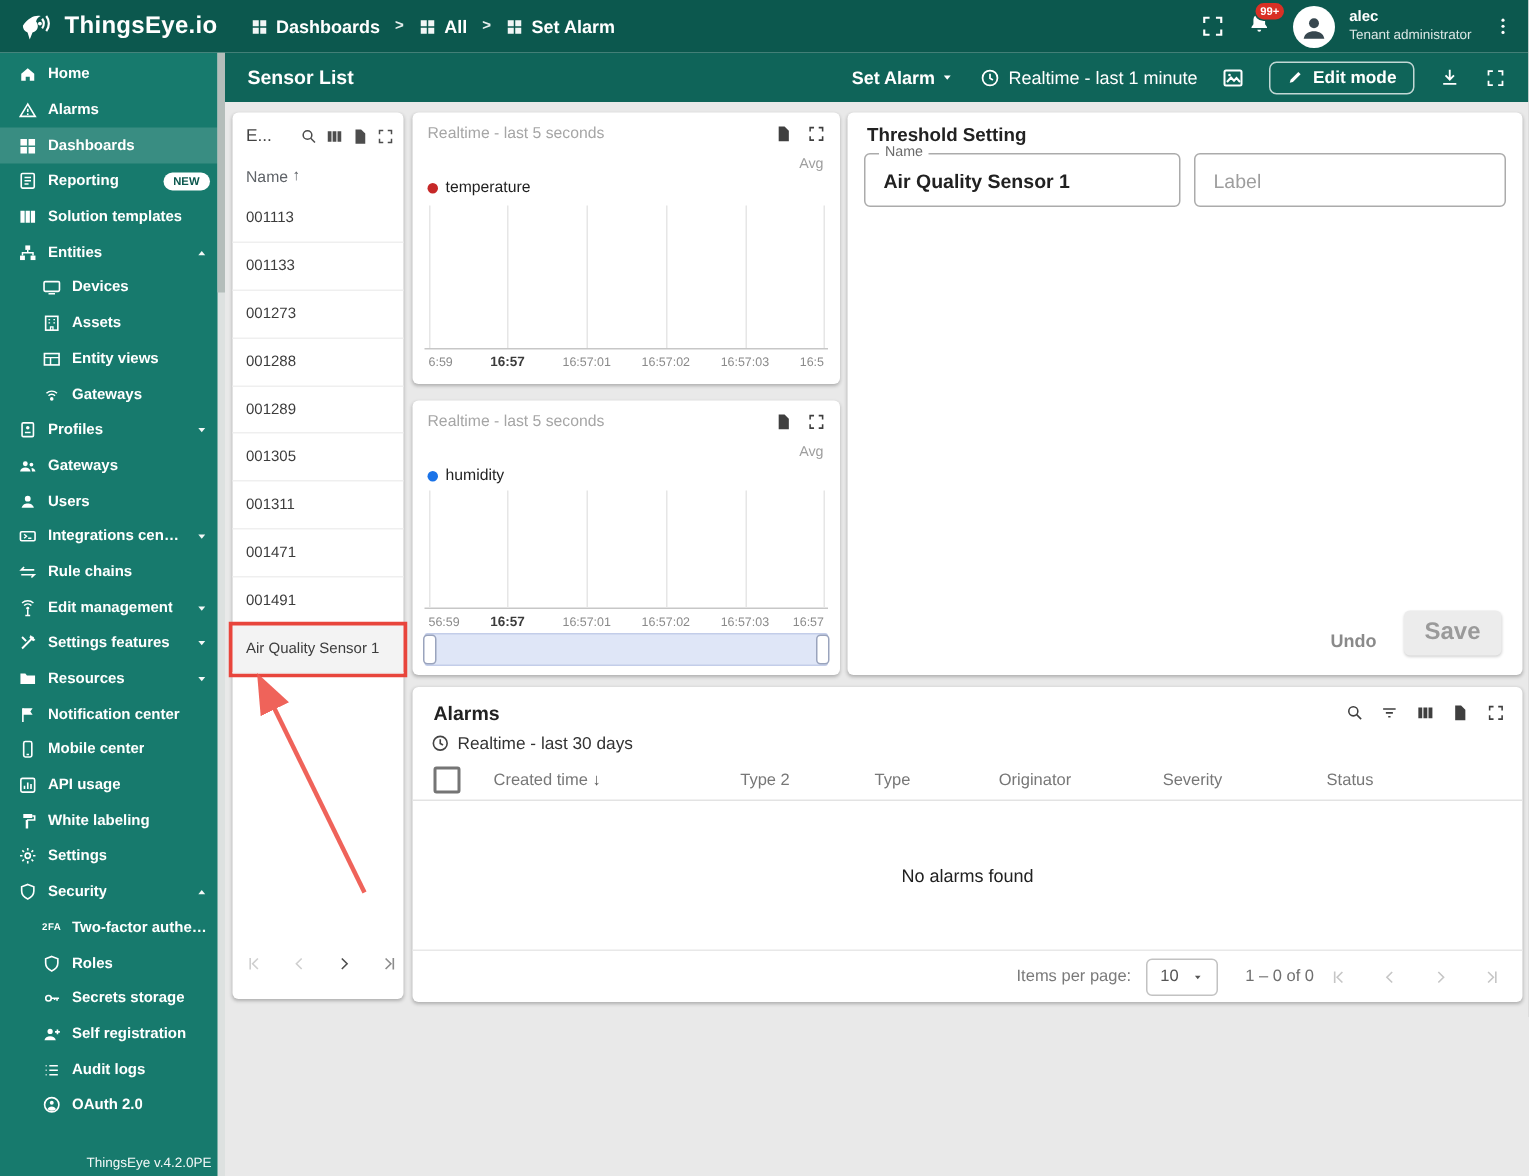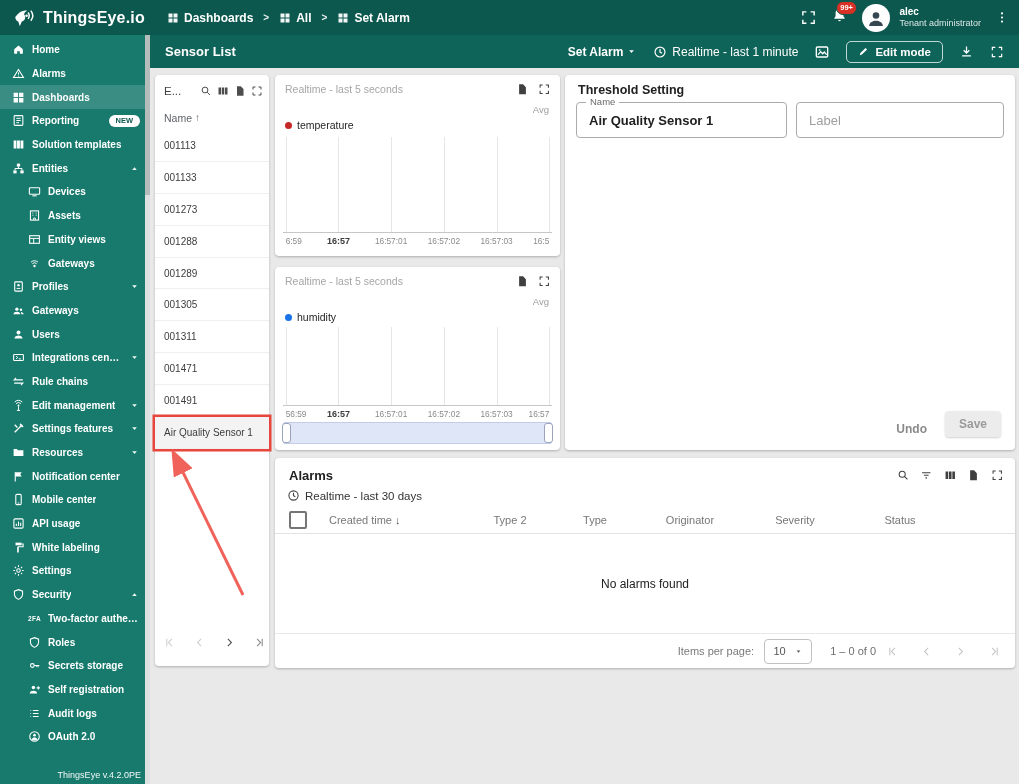--- a/index.html
+++ b/index.html
@@ -98,21 +98,21 @@
   .th-title{position:absolute;left:13px;top:8px;font-size:12.5px;font-weight:600;color:#212121;}
   .fld{position:absolute;top:27px;height:36px;border:1px solid #ababab;border-radius:4px;box-sizing:border-box;background:#fff;}
   #fld-name{left:11px;width:211px;}
   #fld-label{left:231px;width:208px;}
   .fld-legend{position:absolute;top:-6px;left:9px;background:#fff;padding:0 4px;font-size:9.5px;color:#6b6b6b;line-height:1;}
   .fld input{border:0;outline:0;background:transparent;width:100%;height:100%;padding:0 12px;font-size:13px;color:#212121;font-weight:600;font-family:inherit;box-sizing:border-box;}
   #fld-label input{font-weight:400;}
   .fld input::placeholder{color:#9e9e9e;}
   .th-actions{position:absolute;right:14px;bottom:13px;display:flex;align-items:center;gap:18px;}
   .undo-btn{font-size:12px;color:#8a8a8a;font-weight:600;cursor:pointer;margin-top:10px;}
-  .save-btn{background:#ececec;color:#9a9a9a;font-size:12px;font-weight:600;padding:6px 14px;border-radius:4px;box-shadow:0 1px 2px rgba(0,0,0,.18);cursor:pointer;}
+  .save-btn{background:#ececec;color:#9a9a9a;font-size:16px;font-weight:600;padding:6px 14px;border-radius:4px;box-shadow:0 1px 2px rgba(0,0,0,.18);cursor:pointer;}
 
   
   #alarms-card{left:125px;top:390px;width:740px;height:210px;}
   .al-head{display:flex;align-items:center;padding:10px 12px 0 14px;}
   .al-title{font-size:13px;font-weight:600;color:#212121;margin-right:auto;}
   .al-ic{width:12.5px;height:12.5px;color:#3f3f3f;margin-left:11px;cursor:pointer;}
   .al-tw{display:flex;align-items:center;gap:5px;margin:6px 0 0 12px;font-size:11.5px;color:#333;cursor:pointer;}
   .al-tw .ic{width:13px;height:13px;color:#444;}
   .al-cols{display:flex;align-items:center;height:26px;margin-top:5px;border-bottom:1px solid #e3e3e3;color:#777;font-size:11px;}
   .cb-cell{width:40px;display:flex;}

